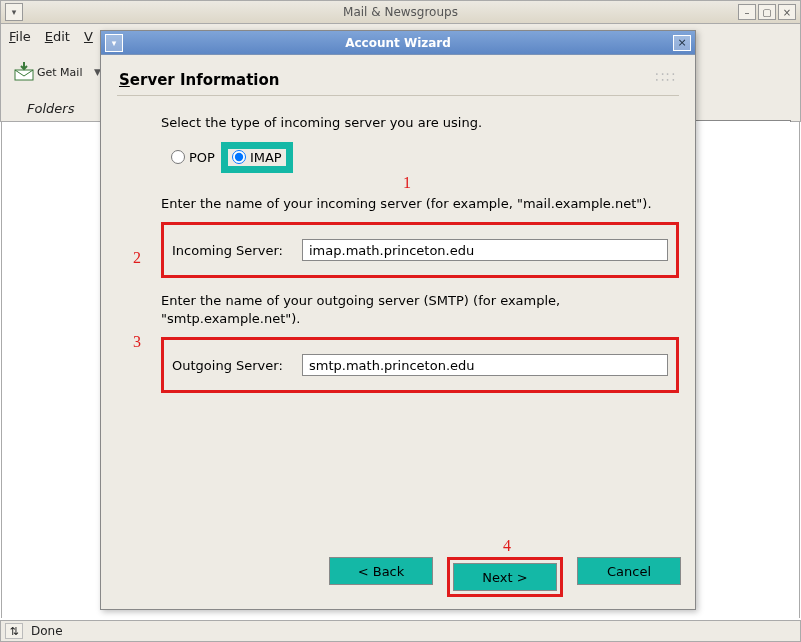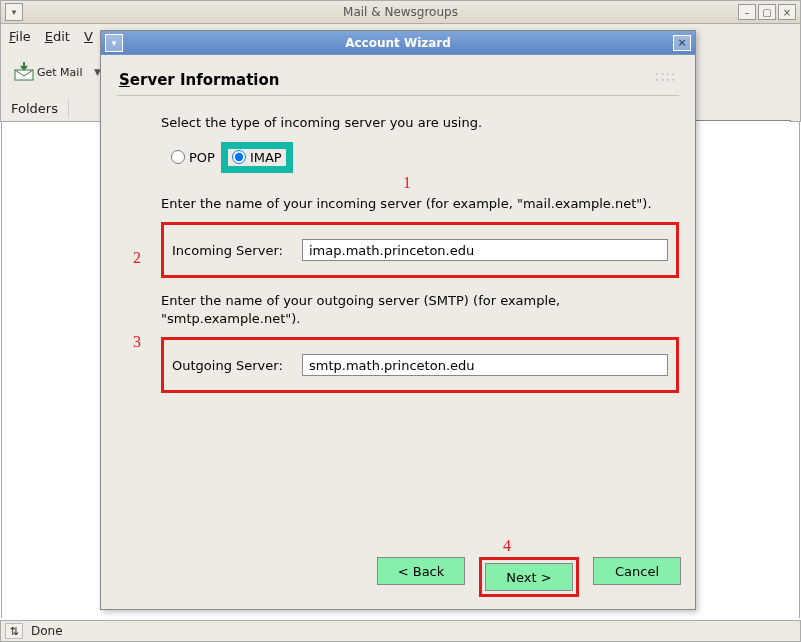--- a/index.html
+++ b/index.html
@@ -16,21 +16,21 @@
 .menubar { height: 24px; background: #eeebe4; border-left: 1px solid #aaa; border-right: 1px solid #aaa; display: flex; align-items: center; gap: 14px; padding: 0 8px; font-size: 13px; color: #222; }
 .menubar span { cursor: pointer; }
 .menubar .ul { text-decoration: underline; }
 
 .toolbar { height: 48px; background: #eeebe4; border-left: 1px solid #aaa; border-right: 1px solid #aaa; display: flex; align-items: center; padding: 0 6px; gap: 4px; }
 .tool-btn { display: flex; flex-direction: row; align-items: center; font-size: 11px; color: #222; padding: 2px 6px; cursor: pointer; }
 .tool-btn svg { width: 24px; height: 20px; }
 .tool-sep { width: 10px; display: flex; align-items: center; justify-content: center; font-size: 9px; color: #555; }
 
 .subbar { height: 26px; background: #eeebe4; border: 1px solid #aaa; border-top: none; display: flex; align-items: center; }
-.folders-tab { padding: 2px 10px; font-size: 13px; color: #222; border-right: 1px solid #ccc; }
+.folders-tab { padding: 2px 26px; font-size: 13px; color: #222; border-right: 1px solid #ccc; font-style: italic; }
 .right-fields { position: absolute; right: 10px; top: 120px; display: flex; flex-direction: column; gap: 6px; }
 .search-partial { width: 104px; height: 22px; border: 1px solid #888; background: #fff; font-size: 12px; padding: 2px 4px; color: #777; }
 .date-partial { width: 60px; height: 20px; border: 1px solid #ccc; background: #eeebe4; font-size: 12px; padding: 0 4px; text-align: right; display: inline-block; }
 .col-picker { width: 20px; height: 20px; border: 1px solid #ccc; background: #eeebe4; font-size: 12px; display: inline-flex; align-items: center; justify-content: center; margin-left: 2px; cursor: pointer; }
 
 .content-bg { position: absolute; left: 1px; top: 122px; right: 1px; bottom: 24px; background: #fff; border-left: 1px solid #aaa; border-right: 1px solid #aaa; }
 
 .statusbar { position: absolute; left: 0; bottom: 0; right: 0; height: 22px; background: #eeebe4; border: 1px solid #aaa; display: flex; align-items: center; gap: 8px; padding: 0 4px; font-size: 12px; color: #222; }
 .status-icon { width: 18px; height: 16px; border: 1px solid #bbb; background: #f4f1ea; display: flex; align-items: center; justify-content: center; font-size: 11px; }
 
@@ -55,21 +55,21 @@
 input[type=radio] { width: 14px; height: 14px; }
 
 .field-row { display: flex; align-items: center; gap: 10px; margin-left: 44px; margin-bottom: 6px; padding: 14px 8px; }
 .field-row label { font-size: 13px; min-width: 120px; }
 .field-row input[type=text] { flex: 1; height: 22px; border: 1px solid #888; background: #fff; font-size: 13px; padding: 2px 6px; max-width: 378px; }
 .boxed { border: 3px solid #e01b1b; }
 
 .annot { position: absolute; font-size: 16px; color: #e01b1b; font-family: serif; }
 
 .dialog-footer { position: absolute; bottom: 12px; right: 14px; display: flex; gap: 14px; }
-.dlg-btn { width: 88px; height: 28px; border: 1px solid #888; background: #86efac; font-size: 13px; display: flex; align-items: center; justify-content: center; cursor: pointer; }
+.dlg-btn { width: 104px; height: 28px; border: 1px solid #888; background: #14b8a6; font-size: 13px; display: flex; align-items: center; justify-content: center; cursor: pointer; }
 .next-wrap { border: 3px solid #e01b1b; padding: 3px; }
 </style>
 </head>
 <body>
 
 <div class="main-window">
   <div class="main-titlebar">
     <div class="sys-left">▾</div>
     <div class="title">Mail &amp; Newsgroups</div>
     <div class="win-controls">

